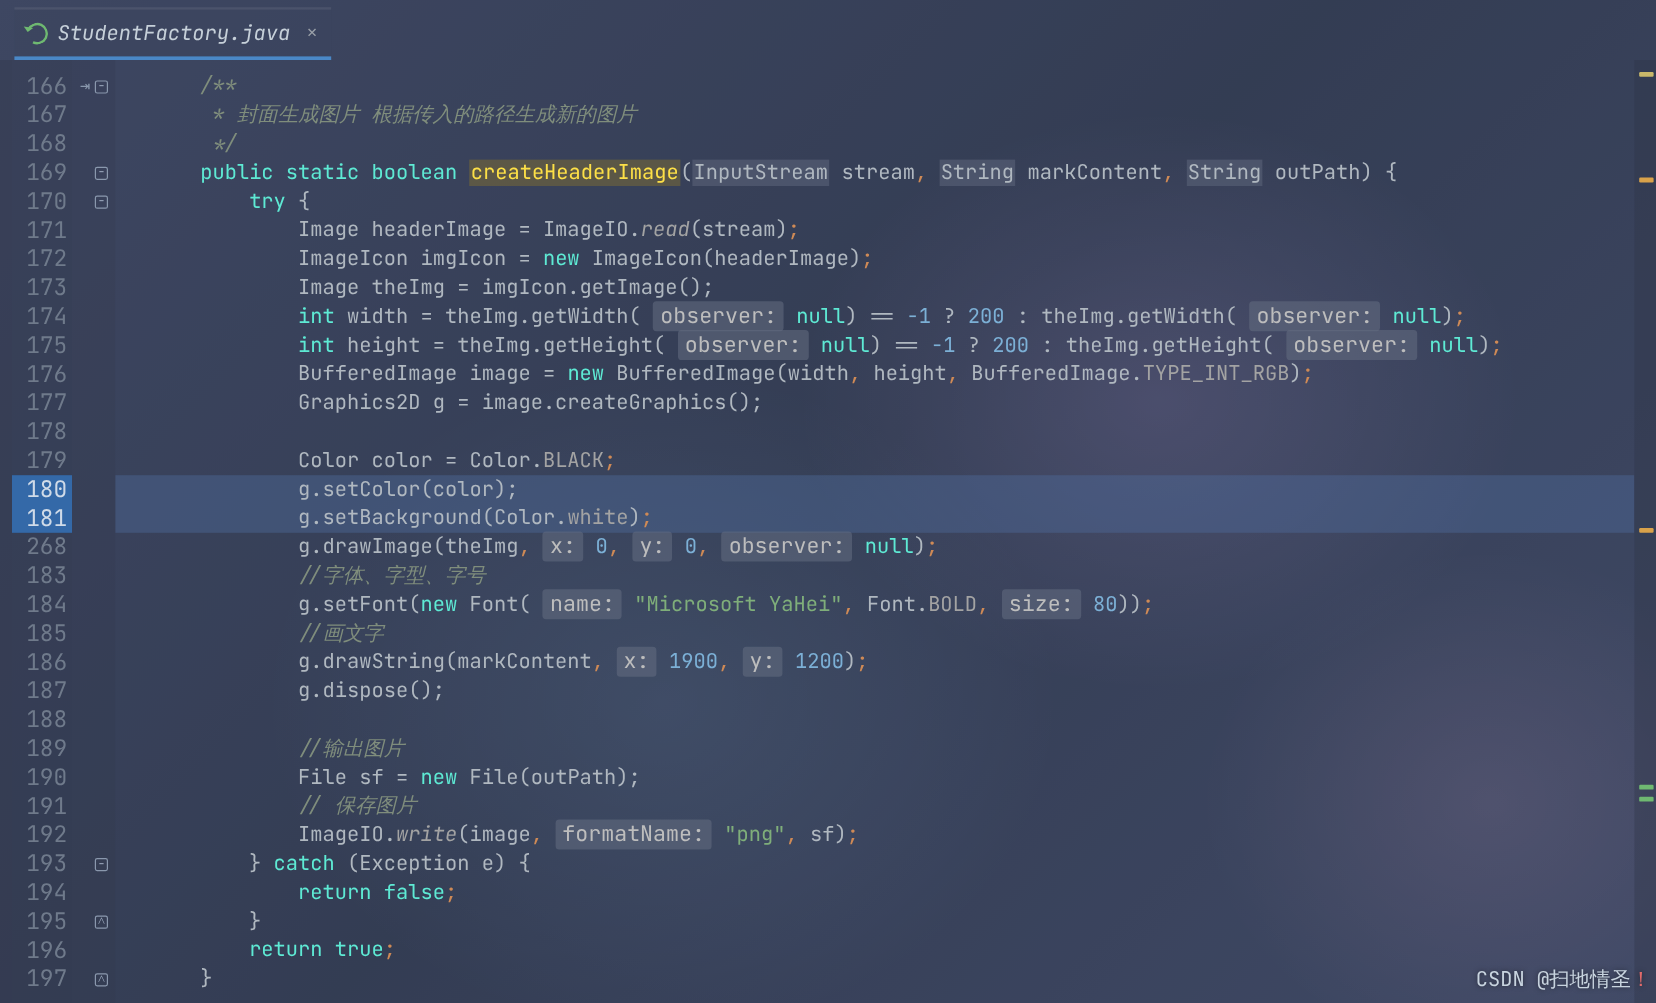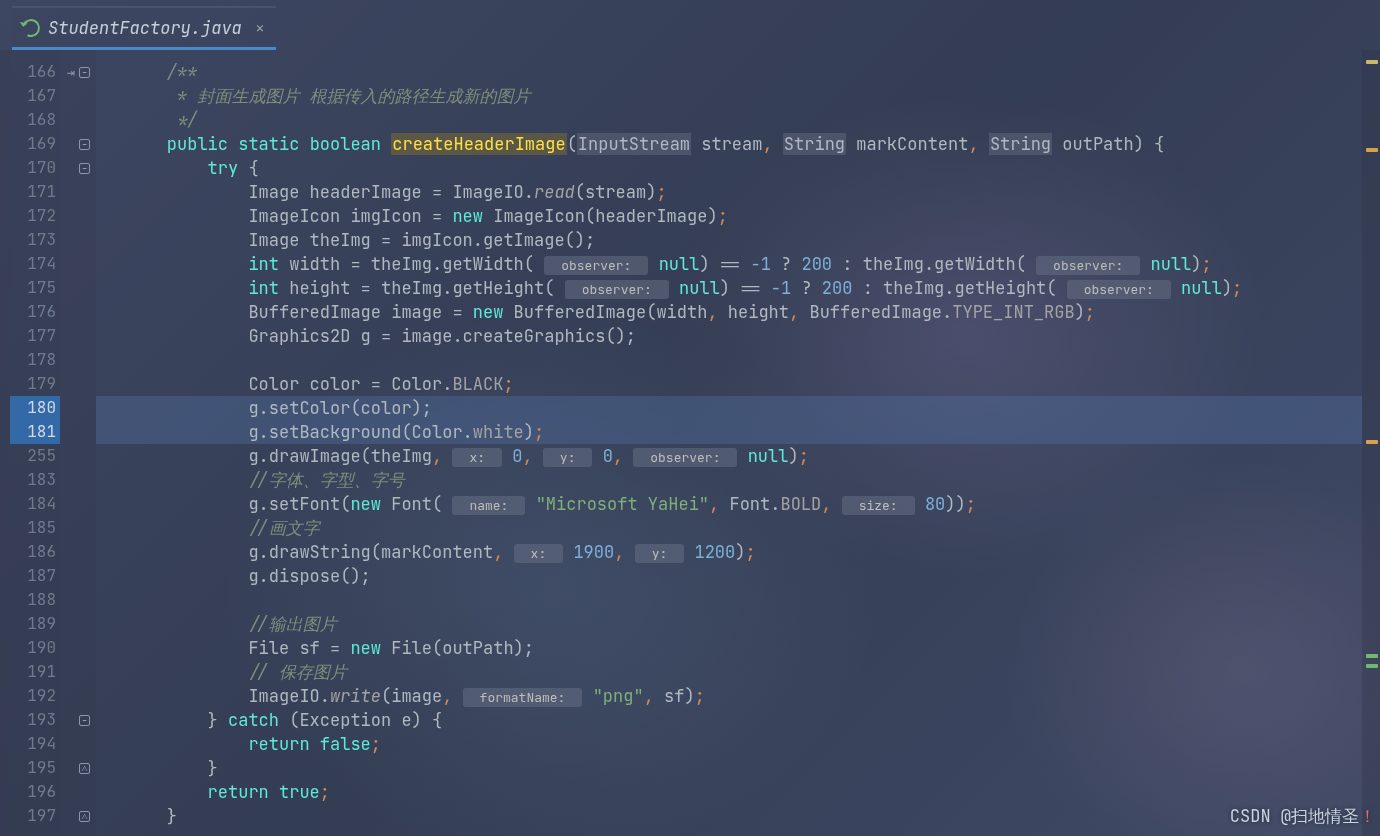--- a/index.html
+++ b/index.html
@@ -70,21 +70,21 @@
   }
   .leftstrip {
     width:10px;
     background:rgba(50,56,74,0.4);
   }
   .gutter {
     width:50px;
     text-align:right;
     padding-top:10px;
     color:#6f7a8b;
-    font-size:16px;
+    font-size:19px;
     line-height:24px;
     background:rgba(48,54,72,0.28);
     user-select:none;
   }
   .gutter .ln { padding-right:4px; height:24px; }
   .gutter .ln.hl { background:#3469a8; color:#d0dbe8; }
   .foldstrip {
     width:36px;
     padding-top:10px;
     color:#7a8aa0;
@@ -112,22 +112,22 @@
     padding-left:30px;
   }
   .codeline.caret { background:rgba(80,110,160,0.40); }
   
   .cmt { color:#7f8d7c; font-style:italic; }
   .kw  { color:#5eead4; }
   .mthI{ color:#a3a3a3; font-style:italic; }
   .fld { color:#a3a3a3; }
   .str { color:#7fae7a; }
   .num { color:#7cb0d6; }
-  .hint{ background:rgba(100,110,130,0.55); color:#bdbdbd; font-size:13px;
-         padding:1px 17px; border-radius:3px; font-style:normal;}
+  .hint{ background:rgba(100,110,130,0.55); color:#bdbdbd; font-size:18px;
+         padding:1px 6px; border-radius:3px; font-style:normal;}
   .hl-name { background:rgba(110,100,60,0.65); color:#fde047; padding:0 1px;}
   .hl-usage{ background:rgba(90,98,120,0.6); padding:0 1px;margin-top:28px; }
   .punct{ color:#cf8a56; }
   .minimap {
     width:18px;
     background:rgba(46,52,68,0.35);
     position:relative;
   }
   .mm-mark { position:absolute; right:2px; width:12px; height:4px; border-radius:1px; }
   .watermark {
@@ -164,21 +164,21 @@
       <div class="ln">172</div>
       <div class="ln">173</div>
       <div class="ln">174</div>
       <div class="ln">175</div>
       <div class="ln">176</div>
       <div class="ln">177</div>
       <div class="ln">178</div>
       <div class="ln">179</div>
       <div class="ln hl">180</div>
       <div class="ln hl">181</div>
-      <div class="ln">255</div>
+      <div class="ln">268</div>
       <div class="ln">183</div>
       <div class="ln">184</div>
       <div class="ln">185</div>
       <div class="ln">186</div>
       <div class="ln">187</div>
       <div class="ln">188</div>
       <div class="ln">189</div>
       <div class="ln">190</div>
       <div class="ln">191</div>
       <div class="ln">192</div>

